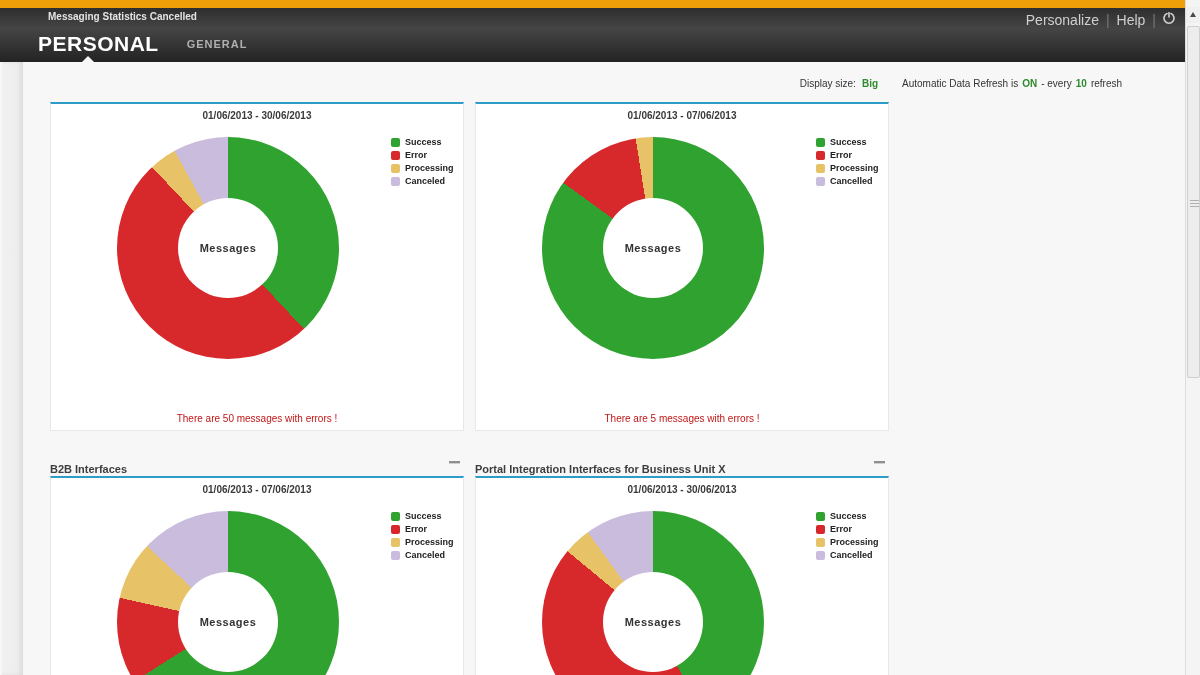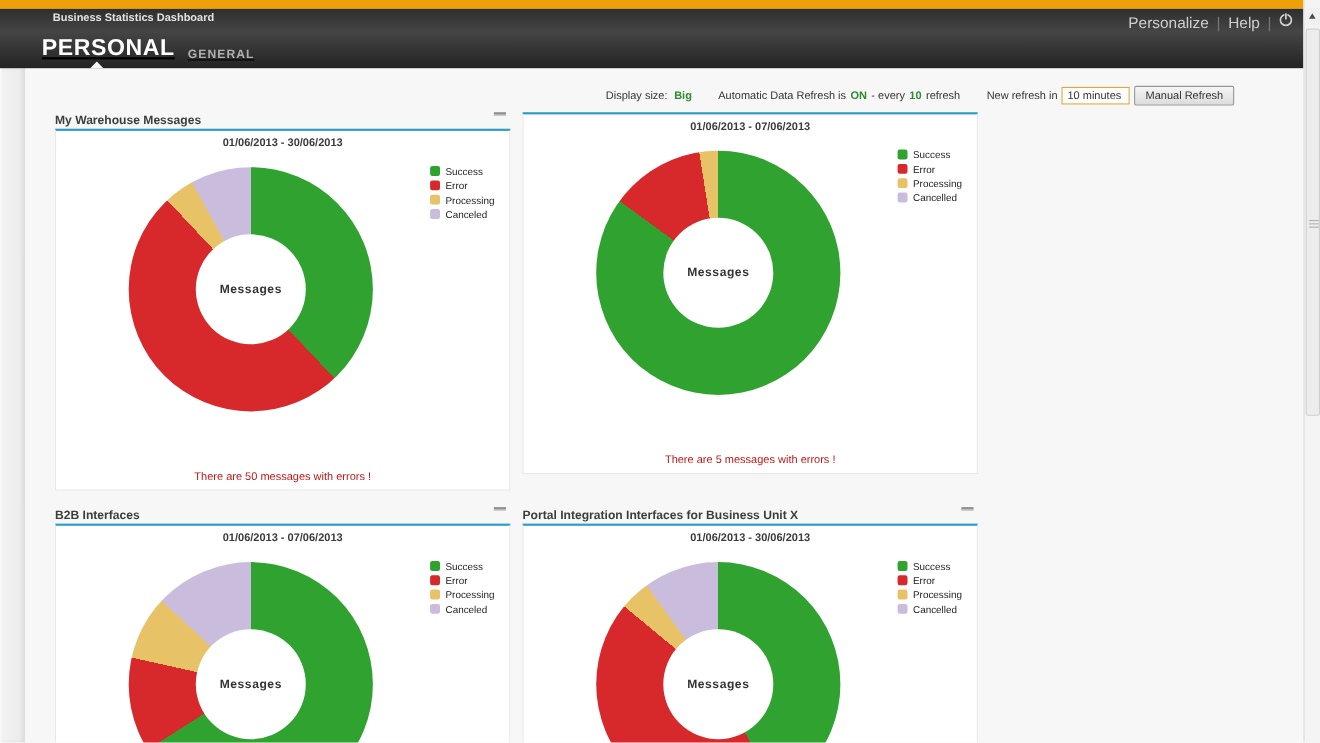--- a/index.html
+++ b/index.html
@@ -9,21 +9,21 @@
 
   
   #topbar { position:absolute; left:0; top:0; width:1185px; height:8px; background:#efa008; }
   #header { position:absolute; left:0; top:8px; width:1185px; height:54px;
             background:linear-gradient(180deg,#2e2e2e 0%,#454545 38%,#232323 100%); z-index:10; }
   #titlebar { position:absolute; left:48px; top:3px; font-size:10px; font-weight:bold; color:#e3e3e3; }
   #headmenu { position:absolute; right:10px; top:4px; font-size:14px; color:#cfcfcf; display:flex; align-items:flex-start; gap:7px; }
   #headmenu .sep { color:#777; }
   .powericon { display:inline-block; width:12px; height:12px; position:relative; }
   .powericon svg { display:block; }
-  #tabs { position:absolute; left:38px; bottom:6px; display:flex; align-items:flex-end; gap:12px;text-decoration:underline; }
+  #tabs { position:absolute; left:38px; bottom:6px; display:flex; align-items:center; gap:28px; }
   #tab-personal { font-size:21px; font-weight:bold; color:#ffffff; letter-spacing:0.5px; cursor:pointer; }
   #tab-general  { font-size:11px; font-weight:bold; color:#b0b0b0; letter-spacing:1px; cursor:pointer; }
   #tab-notch { position:absolute; left:82px; bottom:0; width:0; height:0;
                border-left:6px solid transparent; border-right:6px solid transparent;
                border-bottom:6px solid #f7f7f7; }
 
   
   #content { position:absolute; left:0; top:62px; width:1185px; height:613px; background:#f7f7f7; }
   #gutter { position:absolute; left:2px; top:0; width:21px; height:613px;
             background:linear-gradient(90deg,#f1f1f1,#ececec);
@@ -49,21 +49,21 @@
   .panel-body { position:relative; margin-top:2px; border-top:2px solid #2d9dc8; background:#ffffff;
                 border-left:1px solid #e8e8e8; border-right:1px solid #e8e8e8; border-bottom:1px solid #e8e8e8;
                 height:329px; }
   .chart-subtitle { position:absolute; top:6px; left:0; width:100%; text-align:center;
                     font-size:10px; font-weight:bold; color:#3a3a3a; }
   .donut { position:absolute; left:66px; top:33px; width:222px; height:222px; border-radius:50%; cursor:pointer; }
   .hole { position:absolute; left:61px; top:61px; width:100px; height:100px; border-radius:50%;
           background:#ffffff; display:flex; align-items:center; justify-content:center; }
   .hole span { font-size:11px; font-weight:bold; color:#333; letter-spacing:0.5px; }
   .legend { position:absolute; left:340px; top:30px; }
-  .legend-row { display:flex; align-items:center; height:13px; cursor:pointer; }
+  .legend-row { display:flex; align-items:flex-end; height:13px; cursor:pointer;font-weight:bold; }
   .swatch { width:9px; height:9px; border-radius:2px; margin-right:5px; flex:0 0 auto; }
   .legend-label { font-size:9px; color:#222; }
   .note { position:absolute; bottom:6px; left:0; width:100%; text-align:center;
           font-size:10px; color:#c11616; }
 
   
   #scrollbar { position:absolute; right:0; top:0; width:15px; height:675px; background:#f4f4f4;
                border-left:1px solid #dcdcdc; z-index:50; }
   #sb-up { position:absolute; top:7px; left:0; width:15px; height:16px; background:#f0f0f0; cursor:pointer; }
   #sb-up:before { content:""; position:absolute; left:4px; top:5px; width:0; height:0;
@@ -75,21 +75,21 @@
   #sb-thumb .grips div { height:1px; background:#b0b0b0; margin-bottom:2px; }
 </style>
 </head>
 <body>
 
 <div id="page">
 
   <div id="topbar"></div>
 
   <div id="header">
-    <div id="titlebar">Business Statistics Dashboard</div>
+    <div id="titlebar">Messaging Statistics Cancelled</div>
     <div id="headmenu">
       <span>Personalize</span>
       <span class="sep">|</span>
       <span>Help</span>
       <span class="sep">|</span>
       <span class="powericon">
         <svg width="12" height="12" viewBox="0 0 12 12">
           <path d="M4 1.6 A5 5 0 1 0 8 1.6" fill="none" stroke="#cfcfcf" stroke-width="1.6" stroke-linecap="round"></path>
           <line x1="6" y1="0.5" x2="6" y2="5" stroke="#cfcfcf" stroke-width="1.6" stroke-linecap="round"></line>
         </svg>
@@ -108,32 +108,23 @@
     <div id="controls">
       <span>Display size:</span>
       <span class="accent">Big</span>
       <span class="grp">
         <span>Automatic Data Refresh is</span>
         <span class="accent">ON</span>
         <span>- every</span>
         <span class="accent">10</span>
         <span>refresh</span>
       </span>
-      <span class="grp">
-        <span>New refresh in</span>
-        <input id="refresh-input" value="10 minutes" style="">
-        <button id="manual-refresh">Manual Refresh</button>
-      </span>
     </div>
 
     <div class="panel" style="left:50px; top:38px;">
-      <div class="panel-header">
-        <span class="panel-title">My Warehouse Messages</span>
-        <span class="minimize"></span>
-      </div>
       <div class="panel-body">
         <div class="chart-subtitle">01/06/2013 - 30/06/2013</div>
         <div class="donut" style="background: conic-gradient(rgb(48, 162, 48) 0deg, rgb(48, 162, 48) 136.8deg, rgb(215, 40, 44) 136.8deg, rgb(215, 40, 44) 316.8deg, rgb(231, 194, 102) 316.8deg, rgb(231, 194, 102) 331.2deg, rgb(201, 188, 220) 331.2deg, rgb(201, 188, 220) 360deg);">
           <div class="hole">
             <span>Messages</span>
           </div>
         </div>
         <div class="legend">
           <div class="legend-row">
             <span class="swatch" style="background: rgb(48, 162, 48);"></span>

